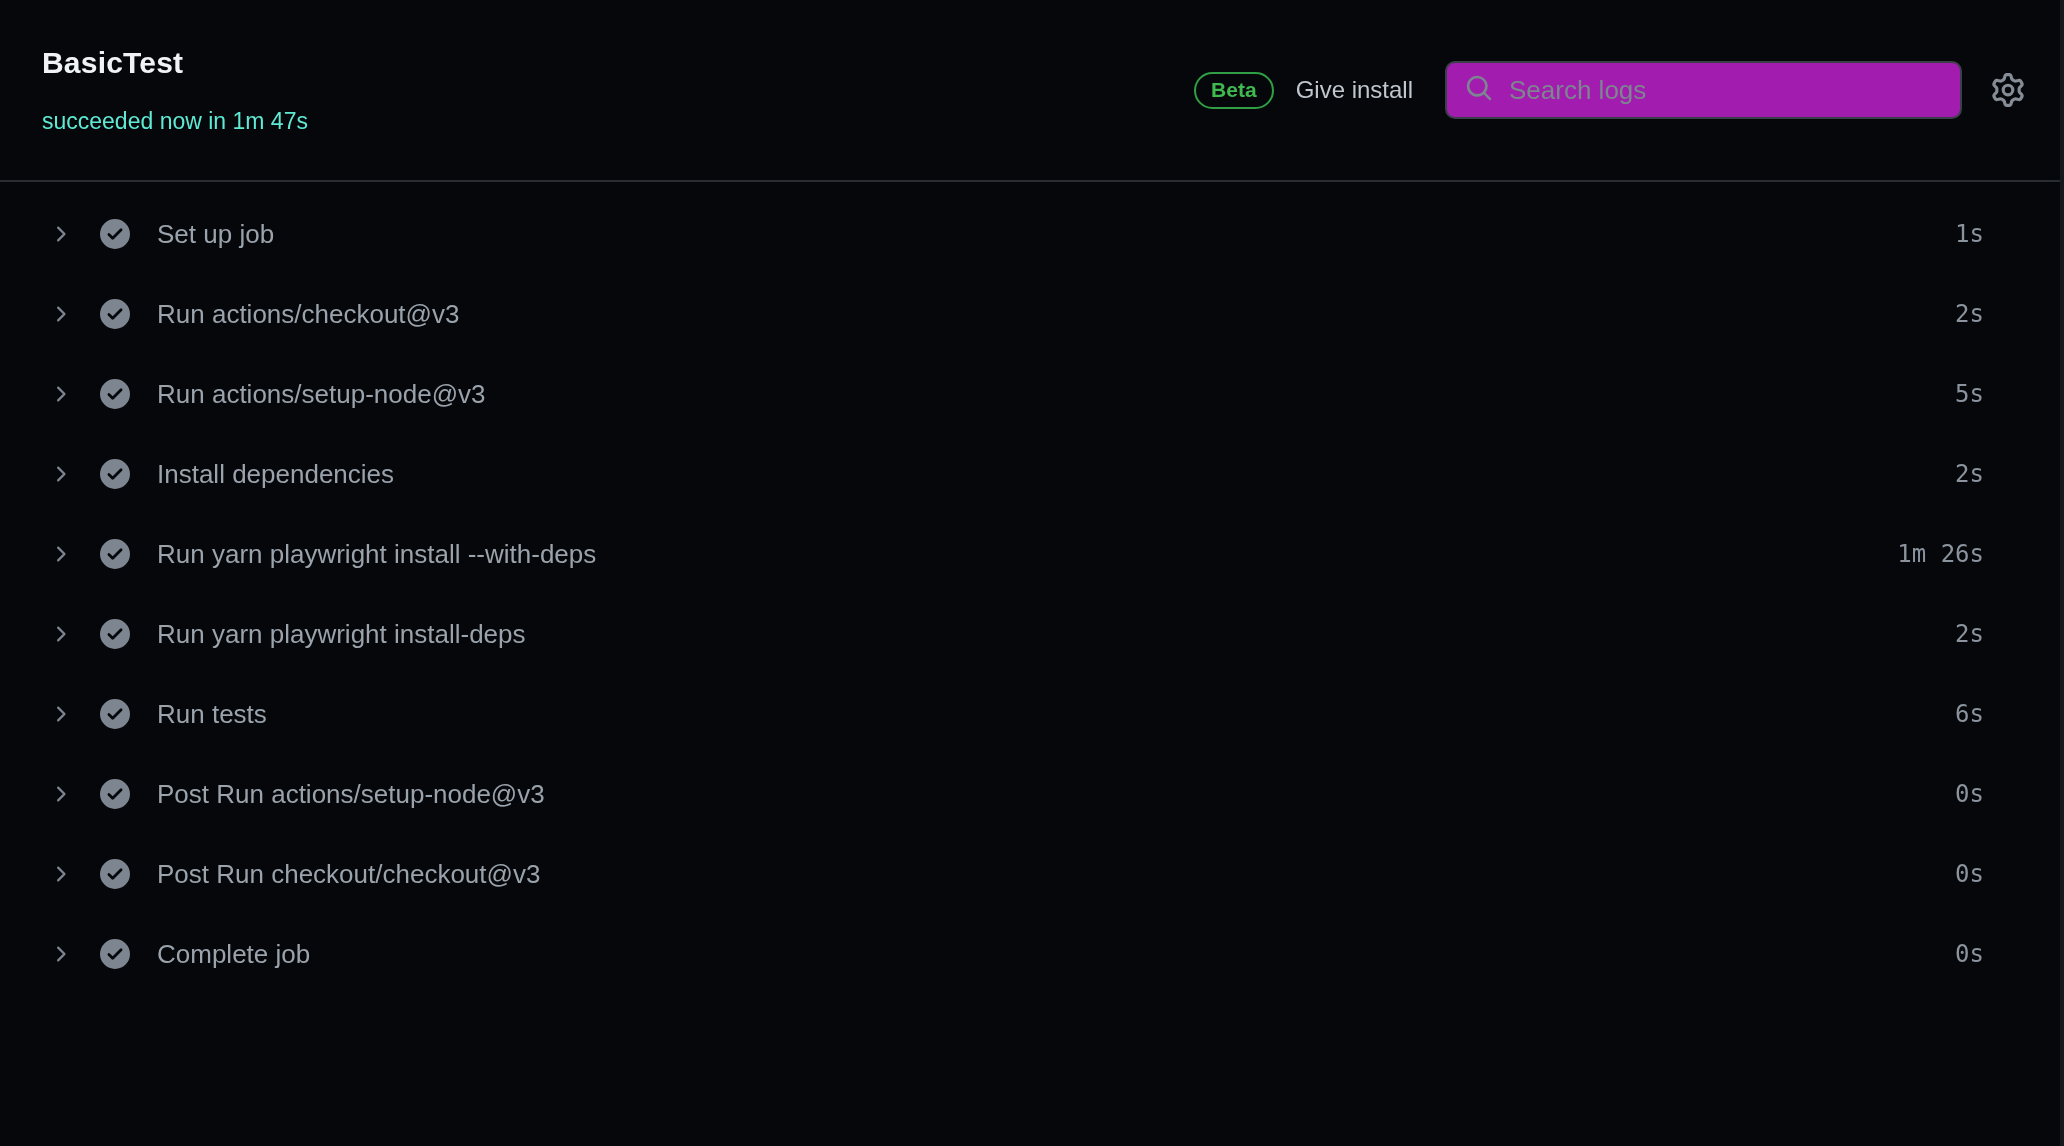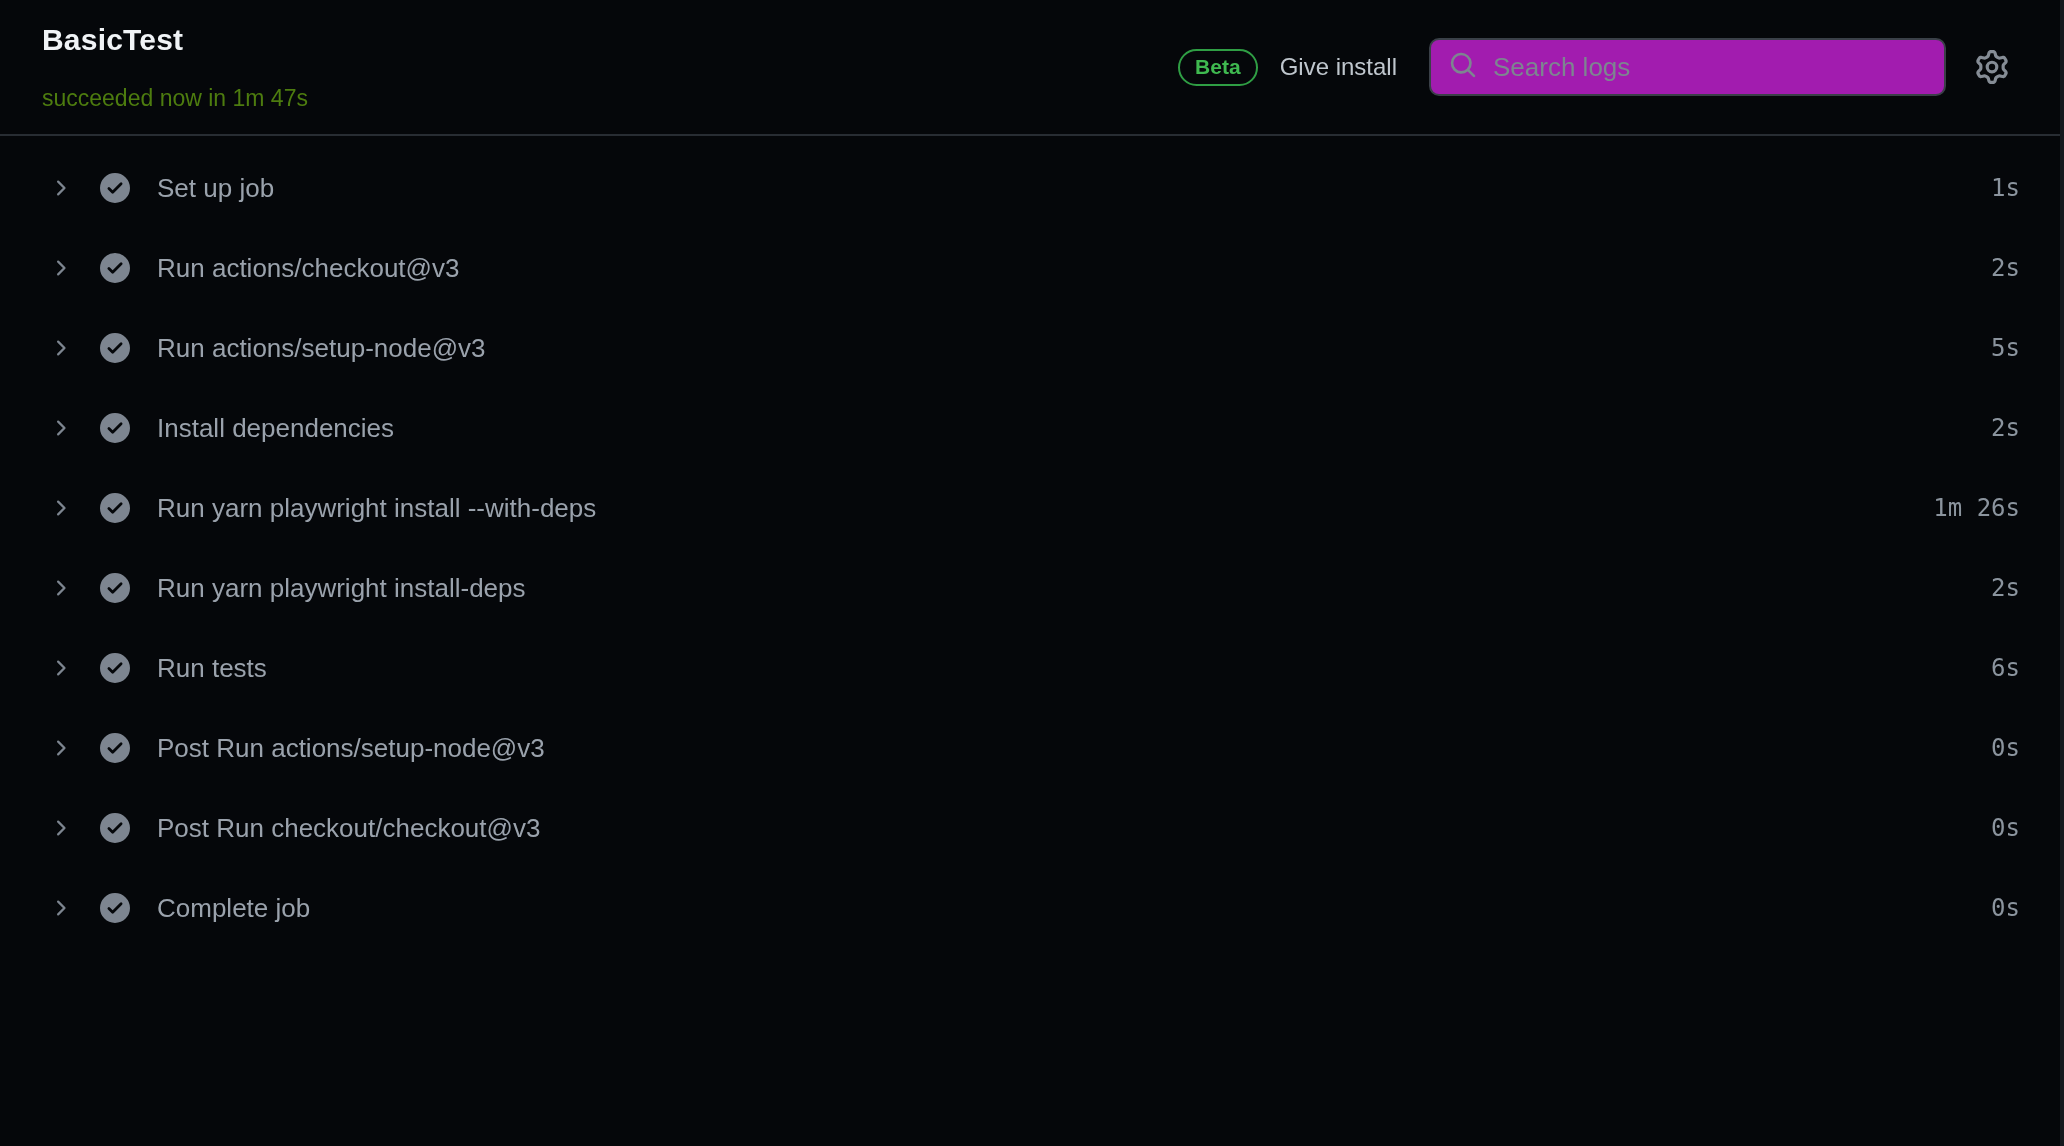--- a/index.html
+++ b/index.html
@@ -10,37 +10,37 @@
     position: relative;
     width: 2064px;
     height: 1146px;
     background: #05070a;
     overflow: hidden;
     border-right: 4px solid #15181d;
   }
 
   
   .header {
-    height: 136px;
+    height: 182px;
     display: flex;
     align-items: center;
     justify-content: space-between;
-    padding: 0 51px 0 42px;
+    padding: 0 35px 0 42px;
     border-bottom: 2px solid #282d33;
   }
   .header-left { display: flex; flex-direction: column; }
   .job-title {
     color: #f0f3f6;
     font-size: 30px;
     font-weight: 700;
     letter-spacing: 0.2px;
   }
   .job-subtitle {
     margin-top: 28px;
-    color: #4d7c0f;
+    color: #5eead4;
     font-size: 23px;
     font-weight: 400;
   }
 
   .header-right { display: flex; align-items: center; }
 
   .beta-badge {
     color: #3fb950;
     border: 2px solid #2f9e44;
     border-radius: 999px;
@@ -92,21 +92,21 @@
     align-items: center;
     padding: 0;
   }
 
   
   .steps-list { padding-top: 12px; }
   .step-row {
     height: 80px;
     display: flex;
     align-items: center;
-    padding: 0 40px 0 48px;
+    padding: 0 76px 0 48px;
     cursor: pointer;
   }
   .chevron-btn {
     background: transparent;
     border: none;
     padding: 0;
     width: 24px;
     height: 24px;
     color: #7d8590;
     display: flex;

